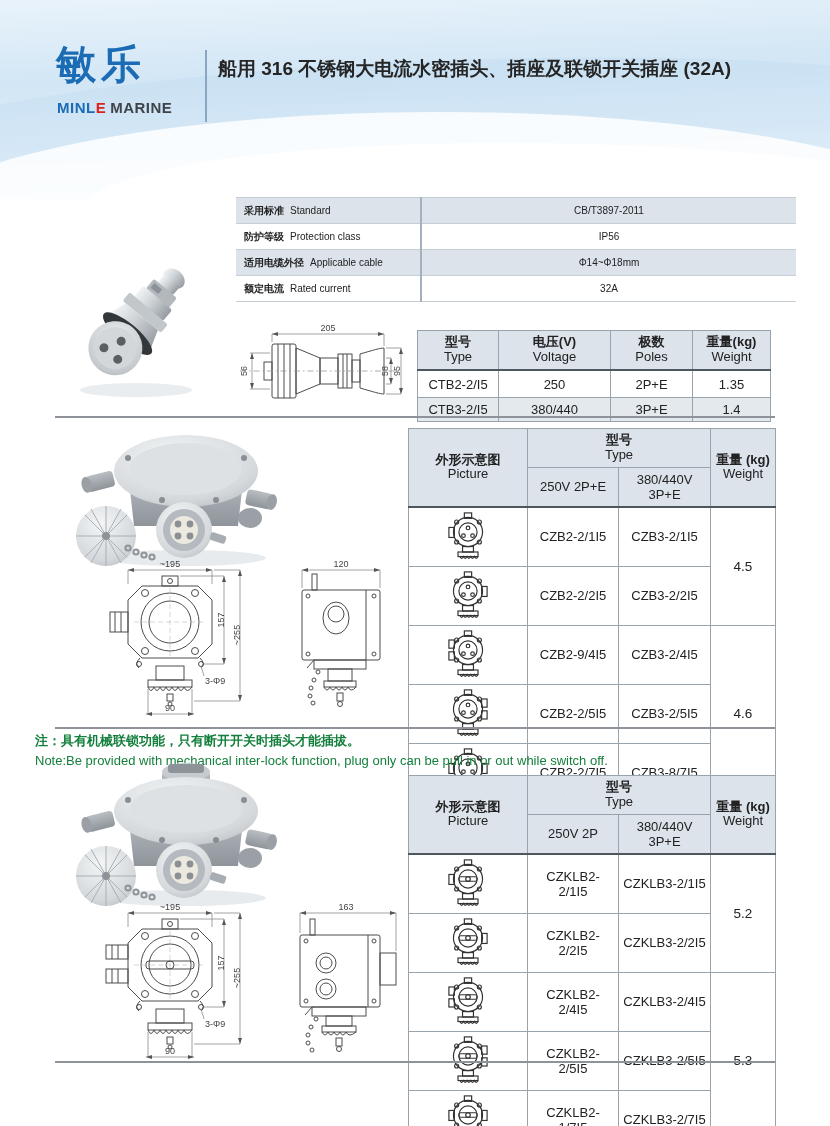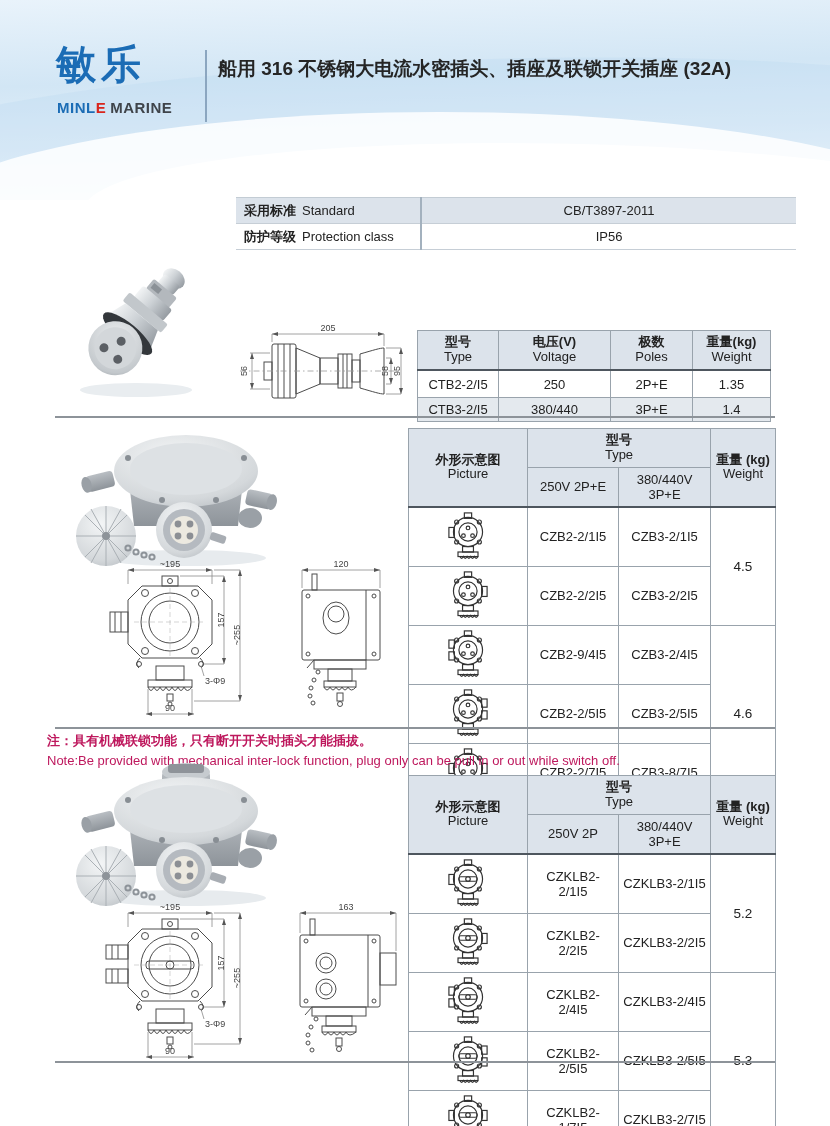--- a/index.html
+++ b/index.html
@@ -17,39 +17,39 @@
   
   .logo-cn{position:absolute;left:56px;top:44px;font-size:40px;font-weight:bold;
            color:#1b6cb5;letter-spacing:5px;line-height:1;}
   .logo-en{position:absolute;left:57px;top:99px;font-size:15px;font-weight:bold;letter-spacing:.5px;}
   .logo-en .b{color:#1b6cb5}.logo-en .r{color:#d9251c}.logo-en .g{color:#3f444a;margin-left:4px}
   .vrule{position:absolute;left:205px;top:50px;width:2px;height:72px;background:#8ba6c0;}
   .title-cn{position:absolute;left:218px;top:56px;font-size:19px;font-weight:bold;color:#252525;}
   .title-en{position:absolute;left:218px;top:87px;font-size:15px;color:#2c2c2c;}
   
   .spec{position:absolute;left:236px;top:197px;width:560px;border-collapse:collapse;
-        font-size:13px;border-top:1px solid #c3ccd4;border-bottom:1px solid #c3ccd4;}
+        font-size:10px;border-top:1px solid #c3ccd4;border-bottom:1px solid #c3ccd4;}
   .spec td{height:25px;border-bottom:1px solid #c6ced6;padding:0;}
   .spec td.lab{width:176px;padding-left:8px;}
   .spec td.val{text-align:center;border-left:2px solid #a3b1be;margin-top:8px;}
   .spec tr.sh{background:#dce3eb;}
   .spec .cn{font-weight:bold;margin-right:6px;}
   
   .mtable{position:absolute;border-collapse:collapse;background:#fff;text-align:center;
           font-size:13px;color:#222;border:1px solid #6d767e;}
   .mtable th,.mtable td{border:1px solid #99a3ac;padding:4px;vertical-align:middle;}
   .mtable thead th{background:#dce3eb;font-weight:normal;}
   .mtable .cn{font-weight:bold;display:block;line-height:1.15;}
   .mtable .en{display:block;line-height:1.15;}
   .mtable .thick{border-bottom:2px solid #4e565e;}
   .mtable tr.sh{background:#e4e9ee;}
   .mtable td.wt{font-size:13.5px;}
   
   .hr{position:absolute;left:55px;width:720px;height:2px;background:#8d9399;}
-  .note{position:absolute;left:35px;top:731px;font-size:13px;color:#be185d;line-height:1.5;margin-left:12px;}
+  .note{position:absolute;left:35px;top:731px;font-size:13px;color:#15803d;line-height:1.5;}
   .note .cn{font-weight:bold;}
   
   .fig{position:absolute;}
   .dwg text{font-size:9px;fill:#444;font-family:"Liberation Sans",sans-serif;}
   .pic svg{display:block;margin:0 auto;}
 </style>
 </head>
 <body>
 
 <div class="page">
@@ -67,20 +67,28 @@
 
   <table class="spec">
     <tbody>
         <tr class="sh">
       <td class="lab"><span class="cn">采用标准</span><span>Standard</span></td>
       <td class="val">CB/T3897-2011</td>
     </tr>
     <tr>
       <td class="lab"><span class="cn">防护等级</span><span>Protection class</span></td>
       <td class="val">IP56</td>
+    </tr>
+    <tr class="sh">
+      <td class="lab"><span class="cn">适用电缆外径</span><span>Applicable cable</span></td>
+      <td class="val">Φ14~Φ18mm</td>
+    </tr>
+    <tr>
+      <td class="lab"><span class="cn">额定电流</span><span>Rated current</span></td>
+      <td class="val">32A</td>
     </tr>
   </tbody>
     </table>
 
   <div class="fig" style="left:64px;top:260px">
     <svg width="158" height="142" viewBox="0 0 158 142">
       <defs>
         <linearGradient id="pm" x1="0" y1="0" x2="1" y2="0">
           <stop offset="0" stop-color="#f2f4f5"></stop>
             <stop offset=".45" stop-color="#cdd2d6"></stop>

